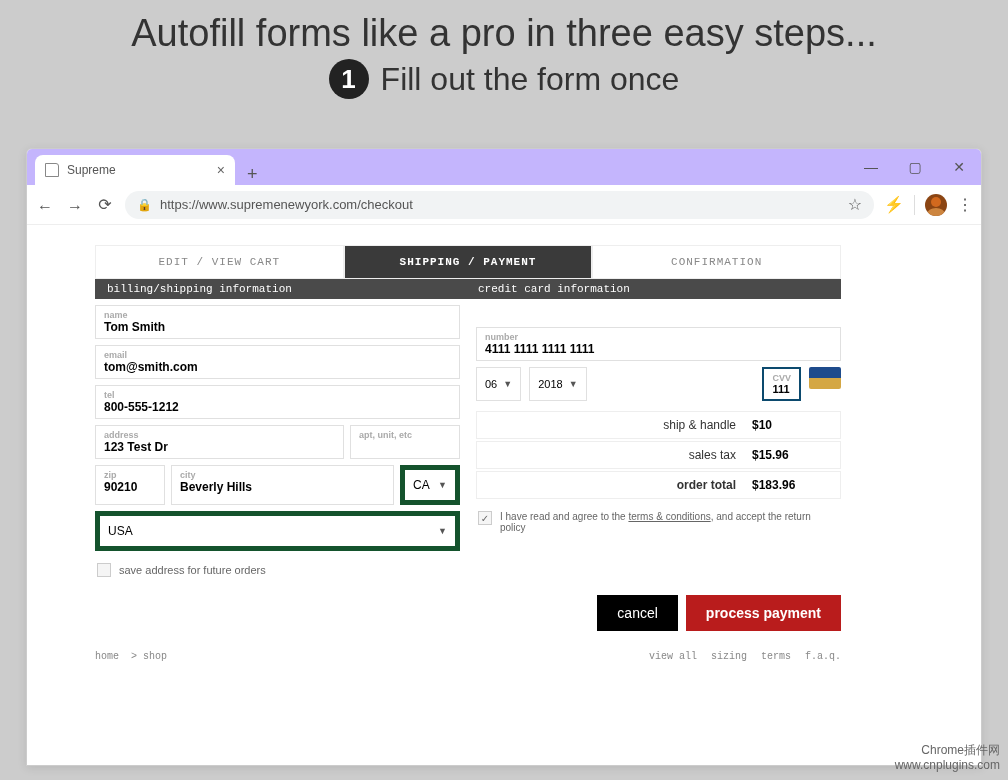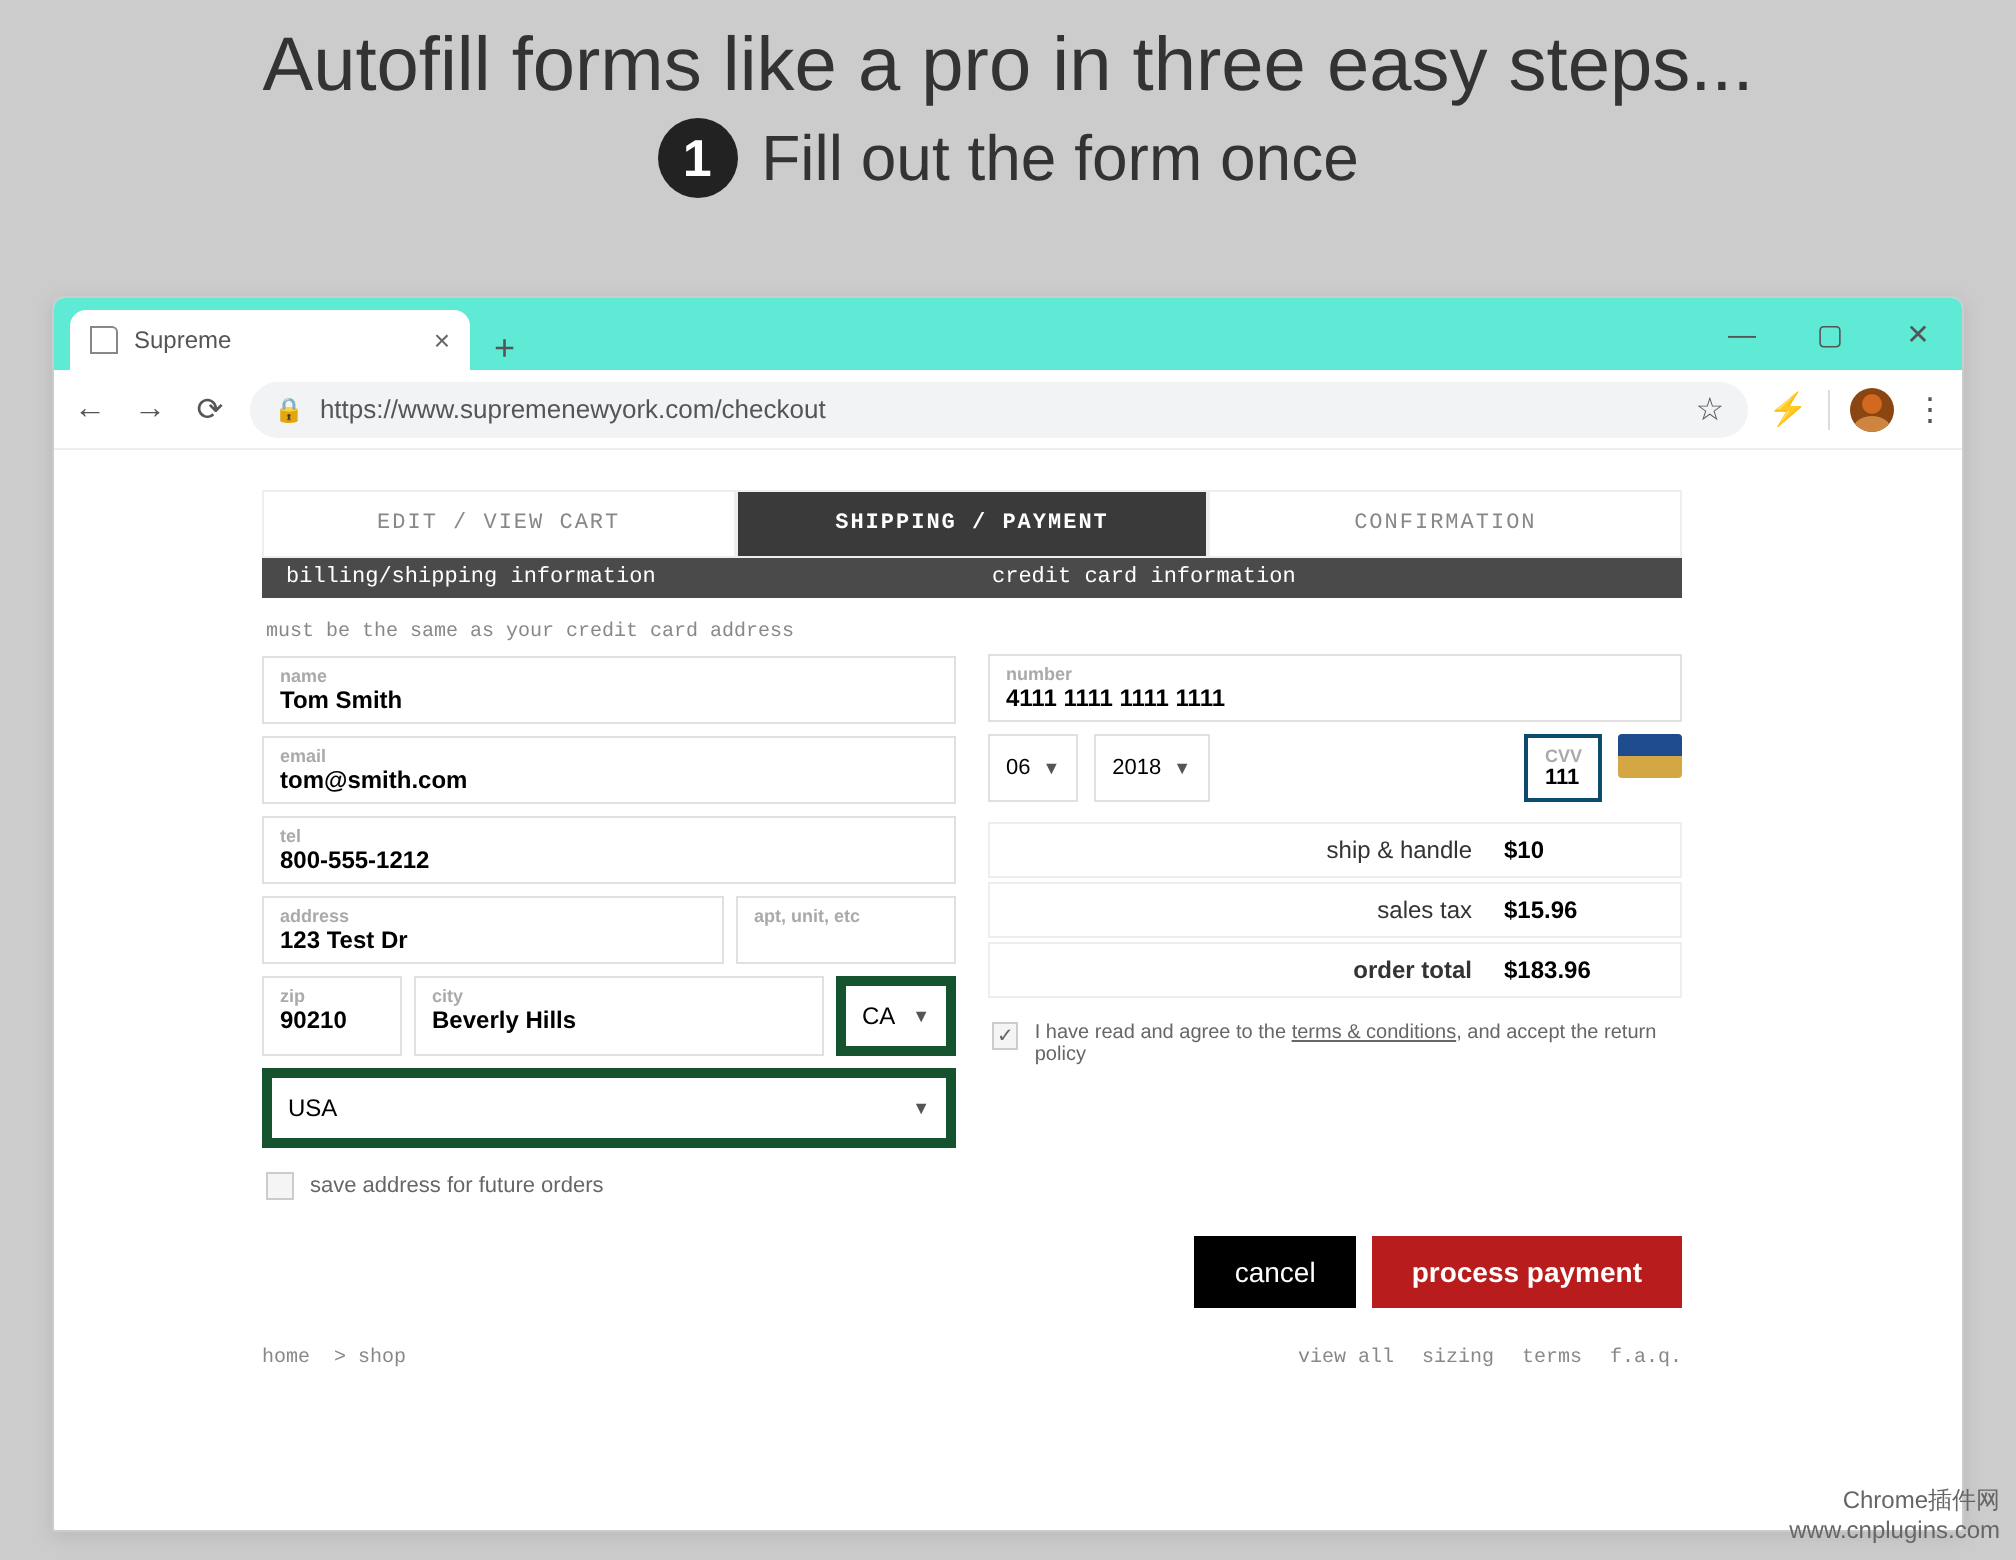--- a/index.html
+++ b/index.html
@@ -49,21 +49,21 @@
   width: 956px;
   height: 618px;
   background: #fff;
   border: 1px solid #ccc;
   border-radius: 6px 6px 0 0;
   box-shadow: 0 2px 10px rgba(0,0,0,0.1);
   overflow: hidden;
 }
 .tabbar {
   height: 36px;
-  background: #5eead4;
+  background: #c4b5fd;
   display: flex;
   align-items: flex-end;
   padding-left: 8px;
   position: relative;
 }
 .tab {
   background: #fff;
   height: 30px;
   min-width: 200px;
   border-radius: 8px 8px 0 0;
@@ -125,21 +125,21 @@
 .lock-icon { font-size: 12px; color: #555; }
 .star-icon { margin-left: auto; color: #555; font-size: 16px; }
 .lightning-icon { color: #f5a623; font-size: 16px; font-weight: bold; }
 .separator { width: 1px; height: 20px; background: #ddd; }
 .avatar { width: 22px; height: 22px; border-radius: 50%; background: #8b4513; position: relative; overflow: hidden; }
 .avatar::before { content:''; position:absolute; width:10px; height:10px; background:#d2691e; border-radius:50%; top:3px; left:6px; }
 .avatar::after { content:''; position:absolute; width:18px; height:12px; background:#cd853f; border-radius:50% 50% 0 0; bottom:-4px; left:2px; }
 .menu-dots { font-size: 16px; color: #555; }
 
 .page-content {
-  padding: 20px 140px 0 104px;
+  padding: 20px 140px 0 68px;
 }
 .checkout-tabs {
   display: flex;
   font-family: 'Courier New', monospace;
   font-size: 11px;
   letter-spacing: 1px;
 }
 .checkout-tab {
   flex: 1;
   padding: 10px;
@@ -356,21 +356,20 @@
       <div class="checkout-tab">CONFIRMATION</div>
     </div>
     <div class="section-headers">
       <div class="left">billing/shipping information</div>
       <div class="right">credit card information</div>
     </div>
 
     <div class="form-area">
 
       <div class="form-col">
-        <div class="helper-text">must be the same as your credit card address</div>
 
         <div class="field">
           <div class="field-label">name</div>
           <div class="field-value">Tom Smith</div>
         </div>
 
         <div class="field">
           <div class="field-label">email</div>
           <div class="field-value">tom@smith.com</div>
         </div>

